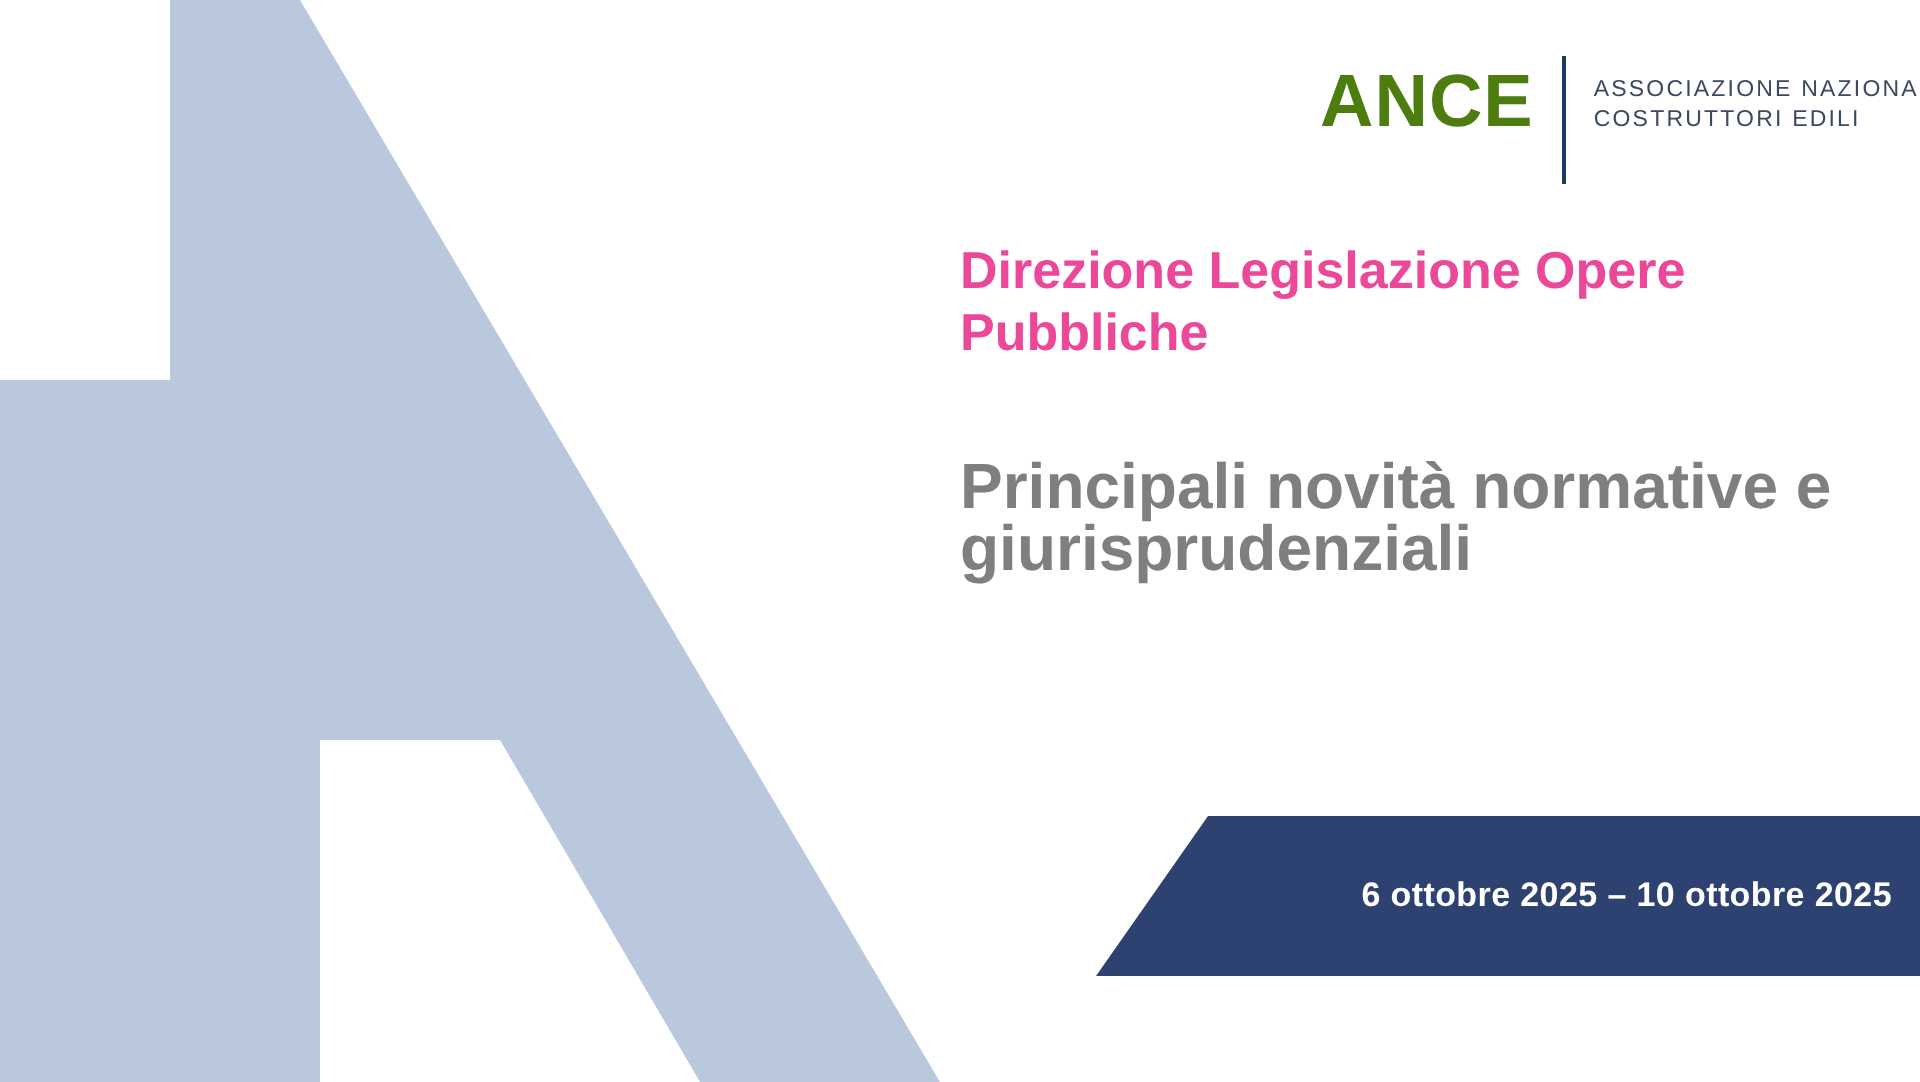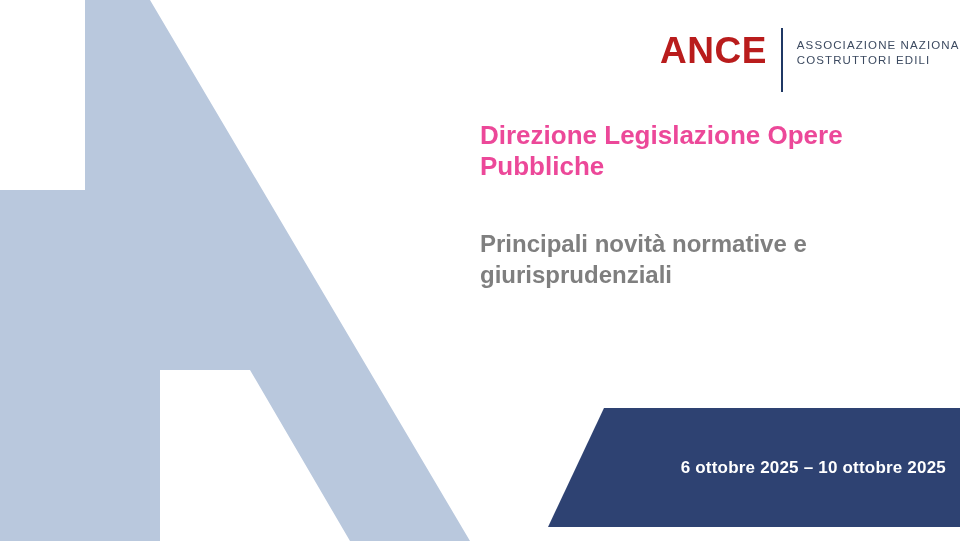--- a/index.html
+++ b/index.html
@@ -33,21 +33,21 @@
     top: 28px;
     display: flex;
     align-items: stretch;
     height: 64px;
   }
   .logo-word {
     font-family: "Liberation Sans", sans-serif;
     font-weight: bold;
     font-size: 37px;
     letter-spacing: 0.5px;
-    color: #b91c1c;
+    color: #4d7c0f;
     line-height: 46px;
     padding-right: 14px;
   }
   .logo-divider {
     width: 2px;
     background: #1f3864;
     margin-right: 14px;
   }
   .logo-sub {
     display: flex;
@@ -73,33 +73,33 @@
     font-size: 26px;
     font-weight: bold;
     line-height: 31px;
     color: #ec4899;
   }
   .title-sub {
     position: absolute;
     left: 480px;
     top: 228px;
     width: 462px;
-    font-size: 24px;
+    font-size: 32px;
     font-weight: bold;
     line-height: 31px;
     color: #7f7f7f;
   }
 
   
   .date-banner {
     position: absolute;
     left: 548px;
     top: 408px;
     width: 412px;
-    height: 119px;
+    height: 80px;
     background: #2e4272;
     clip-path: polygon(56px 0, 100% 0, 100% 100%, 0 100%);
     display: flex;
     align-items: center;
     justify-content: flex-end;
   }
   .date-text {
     color: #ffffff;
     font-size: 17px;
     font-weight: bold;

